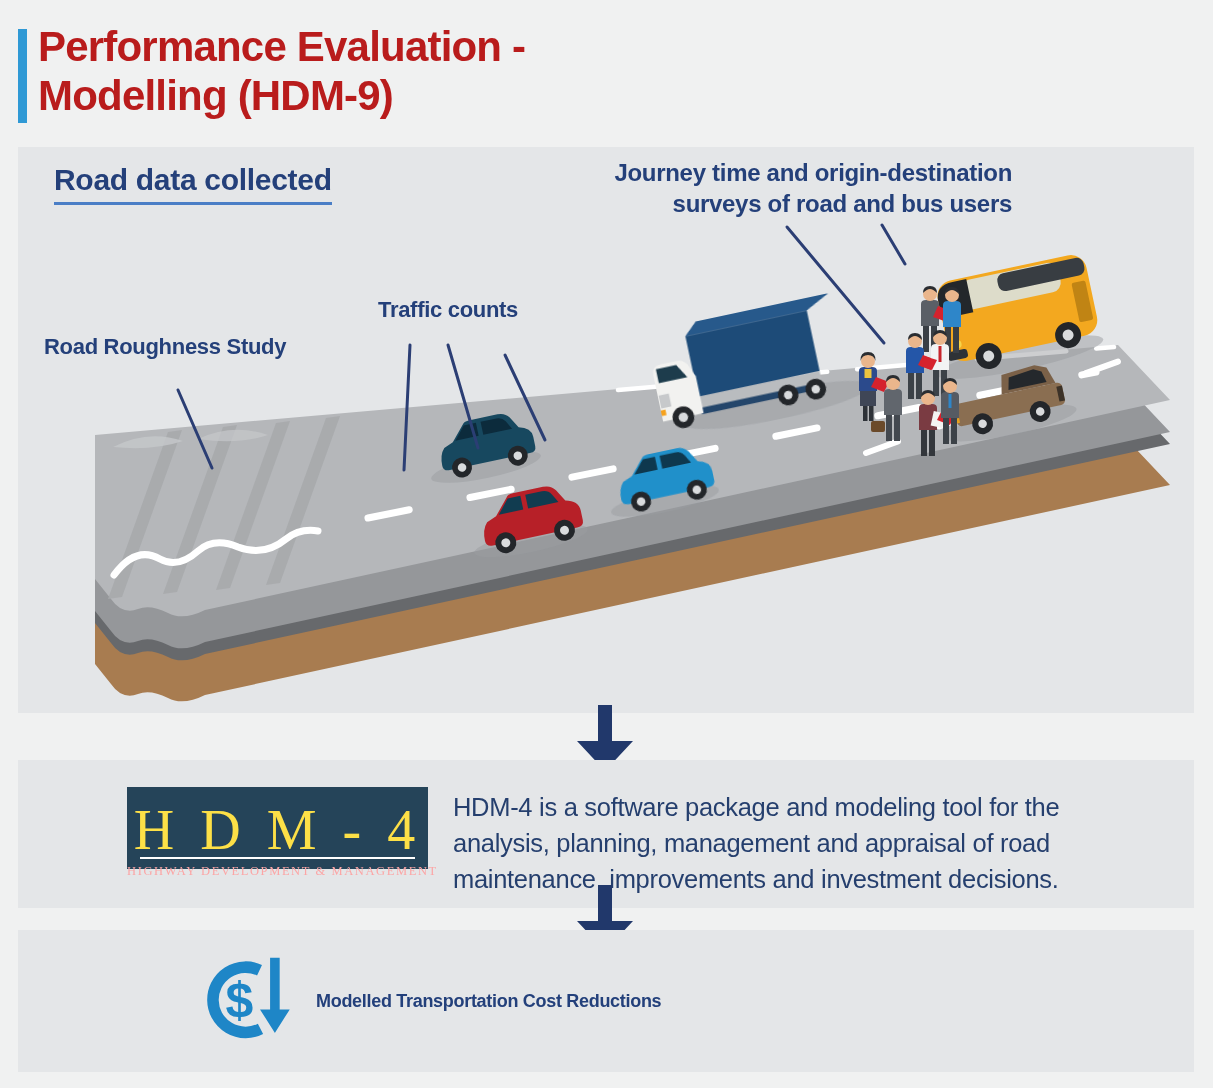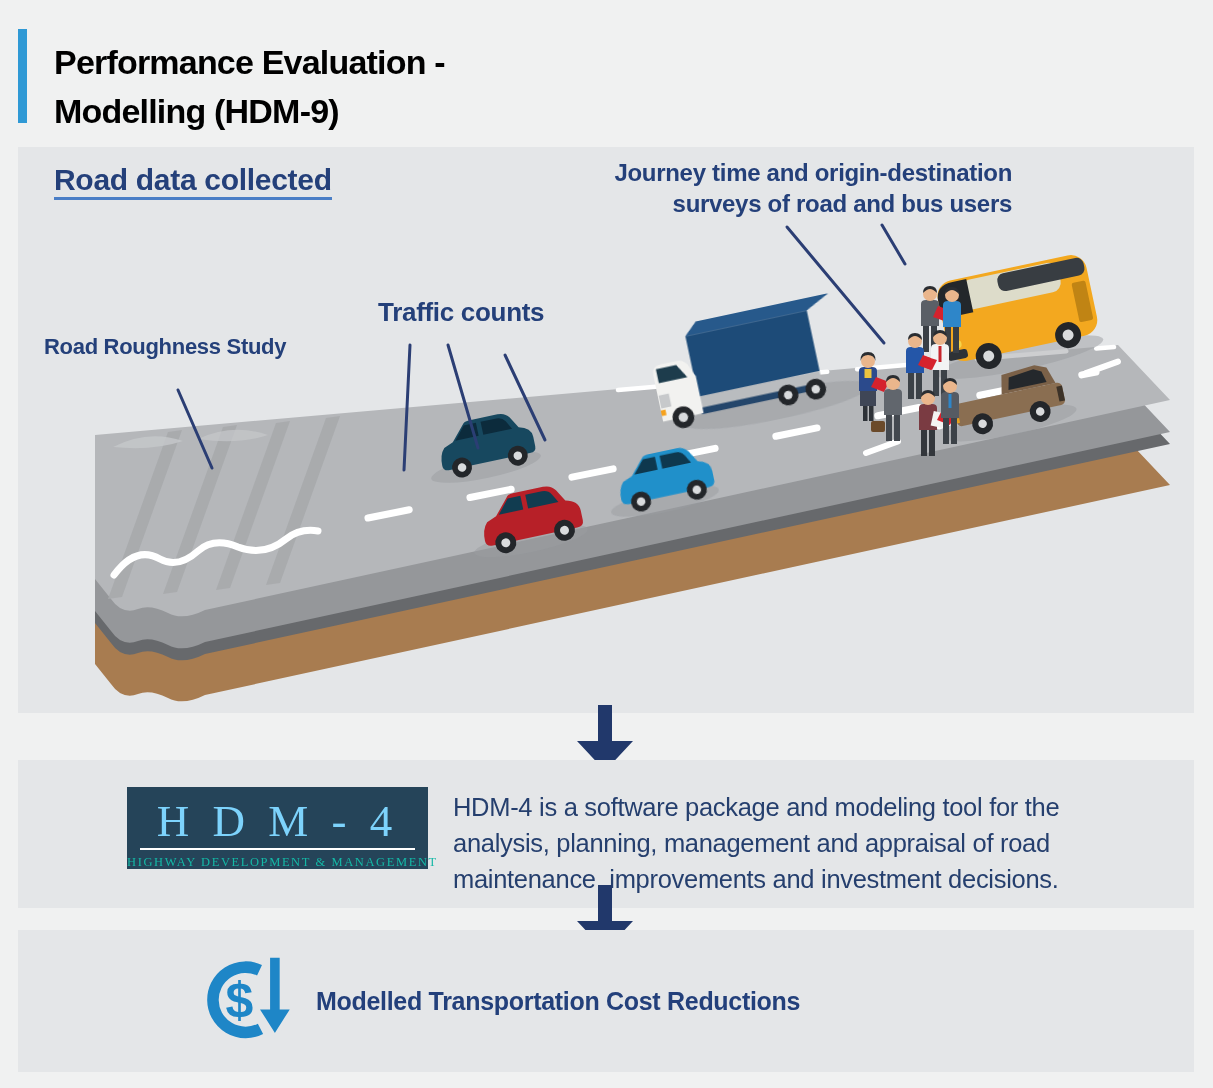--- a/index.html
+++ b/index.html
@@ -1,50 +1,50 @@
 <!DOCTYPE html>
 <html><head>
 <meta charset="utf-8">
 <style>
   html,body{margin:0;padding:0;background:#f0f1f1;}
   .page{position:relative;width:1213px;height:1088px;background:#f0f1f1;overflow:hidden;
         font-family:"Liberation Sans",sans-serif;}
   .abs{position:absolute;}
   
   .accent-bar{left:18px;top:29px;width:9px;height:94px;background:#2f99d5;}
-  h1.title{left:38px;top:22px;margin:16px;font-size:34px;line-height:49px;font-weight:bold;
-           color:#000000;letter-spacing:-0.8px;}
+  h1.title{left:38px;top:22px;margin:0;font-size:42px;line-height:49px;font-weight:bold;
+           color:#b91c1c;letter-spacing:-0.8px;}
   h1.title span{display:block;}
   
   .panel{background:#e4e6e8;left:18px;width:1176px;}
   .panel-road{top:147px;height:566px;}
   .panel-hdm{top:760px;height:148px;}
   .panel-result{top:930px;height:142px;}
   
   .lbl{color:#24407a;font-weight:bold;letter-spacing:-0.3px;}
-  .heading{left:36px;top:16px;font-size:30px;border-bottom:3px solid #4a7ec6;}
+  .heading{left:36px;top:16px;font-size:30px;border-bottom:3px solid #4a7ec6;padding-bottom:5px;}
   .journey{left:524px;top:10px;width:470px;text-align:right;font-size:24px;line-height:31px;}
-  .traffic{left:360px;top:150px;font-size:26px;}
+  .traffic{left:360px;top:150px;font-size:22px;}
   .rough{left:26px;top:187px;font-size:22px;}
   .scene{left:0;top:0;}
   
   .arrow{width:56px;height:66px;left:577px;}
   .arrow1{top:705px;} .arrow2{top:885px;}
   
   .logo{left:109px;top:27px;width:301px;height:82px;background:#254459;}
-  .logo-acronym{font-family:"Liberation Serif",serif;color:#7dd3fc;font-size:45px;line-height:50px;
-                letter-spacing:6px;text-align:center;padding-top:9px;}
+  .logo-acronym{font-family:"Liberation Serif",serif;color:#fde047;font-size:56px;line-height:50px;
+                letter-spacing:6px;text-align:center;padding-top:18px;}
   .logo-rule{height:2px;background:#ffffff;margin:2px 13px 5px 13px;}
-  .logo-sub{font-family:"Liberation Serif",serif;color:#14b8a6;font-size:12.5px;
+  .logo-sub{font-family:"Liberation Serif",serif;color:#fca5a5;font-size:12.5px;
             letter-spacing:1.6px;text-align:center;white-space:nowrap;}
   .hdm-desc{left:424px;top:18px;width:700px;margin:11px;font-size:25.5px;line-height:36px;
             color:#253f6e;letter-spacing:-0.3px;}
   
   .cost-icon{left:182px;top:22px;width:96px;height:96px;}
-  .result-label{left:298px;top:71px;transform:translateY(-50%);font-size:25px;font-weight:bold;
+  .result-label{left:298px;top:71px;transform:translateY(-50%);font-size:18px;font-weight:bold;
                 color:#23407b;letter-spacing:-0.3px;white-space:nowrap;}
   .dollar-text{font-family:"Liberation Sans",sans-serif;font-weight:bold;}
 </style>
 </head>
 <body>
 
 <div class="page">
 
   <div class="abs accent-bar"></div>
   <h1 class="abs title">

